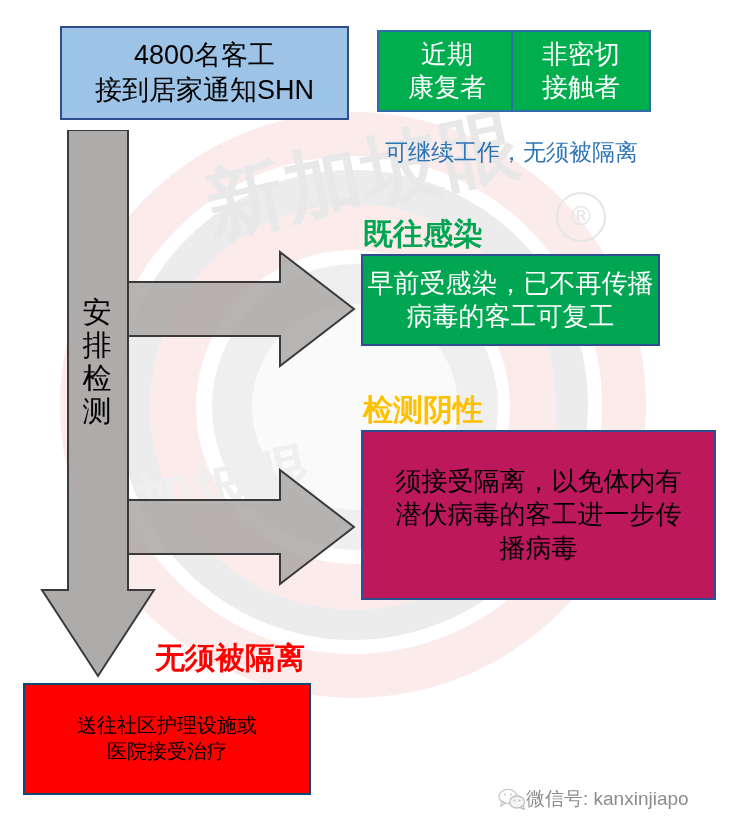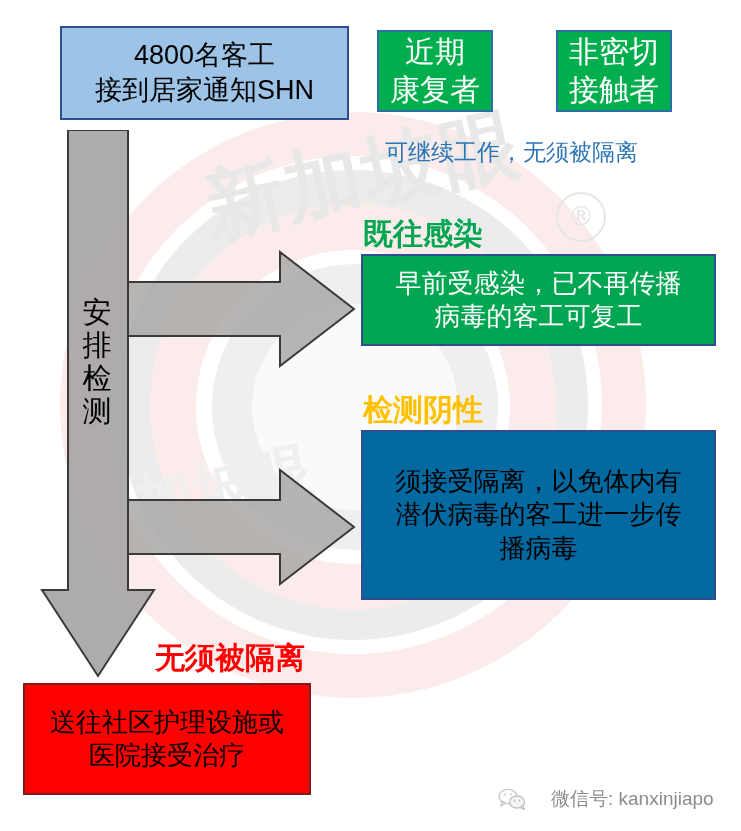--- a/index.html
+++ b/index.html
@@ -123,53 +123,53 @@
   }
   .box-blue {
     left: 60px; top: 26px;
     width: 289px; height: 94px;
     background: #9dc3e6;
     border: 2px solid #2e4e8f;
     color: #000000;
     font-size: 27px;
   }
   .box-green-sm {
-    width: 116px; height: 82px;
+    width: 140px; height: 82px;
     background: #00ae4d;
     border: 2px solid #2e6ea6;
     color: #ffffff;
-    font-size: 30px;
+    font-size: 26px;
     top: 30px;
   }
   .box-green-sm.a { left: 377px; }
-  .box-green-sm.b { left: 556px; }
+  .box-green-sm.b { left: 511px; }
 
   .box-green-lg {
     left: 361px; top: 254px;
-    width: 355px; height: 92px;
+    width: 299px; height: 92px;
     background: #00a651;
     border: 2px solid #2e4e8f;
     color: #ffffff;
     font-size: 26px;
   }
   .box-orange {
     left: 361px; top: 430px;
     width: 355px; height: 170px;
-    background: #0369a1;
+    background: #be185d;
     border: 2px solid #2e4e8f;
     color: #000000;
     font-size: 26px;
   }
   .box-red {
     left: 23px; top: 683px;
     width: 288px; height: 112px;
     background: #ff0000;
-    border: 2px solid #7f1d1d;
+    border: 2px solid #0c4a6e;
     color: #000000;
-    font-size: 26px;
+    font-size: 20px;
   }
 
   
   .heading {
     position: absolute;
     font-weight: bold;
     font-size: 30px;
     white-space: nowrap;
   }
   .heading-prev   { left: 363px; top: 214px; color: #00a651; }
@@ -207,21 +207,21 @@
   }
   .arrow-label span { display: block; }
 
   
   .footer {
     position: absolute;
     left: 498px;
     top: 786px;
     display: flex;
     align-items: center;
-    gap: 25px;
+    gap: 0;
     color: #8c8c8c;
     font-size: 19px;
   }
   .wechat-icon { display: block; }
 </style>
 </head>
 <body>
 
 <div id="canvas">
 

